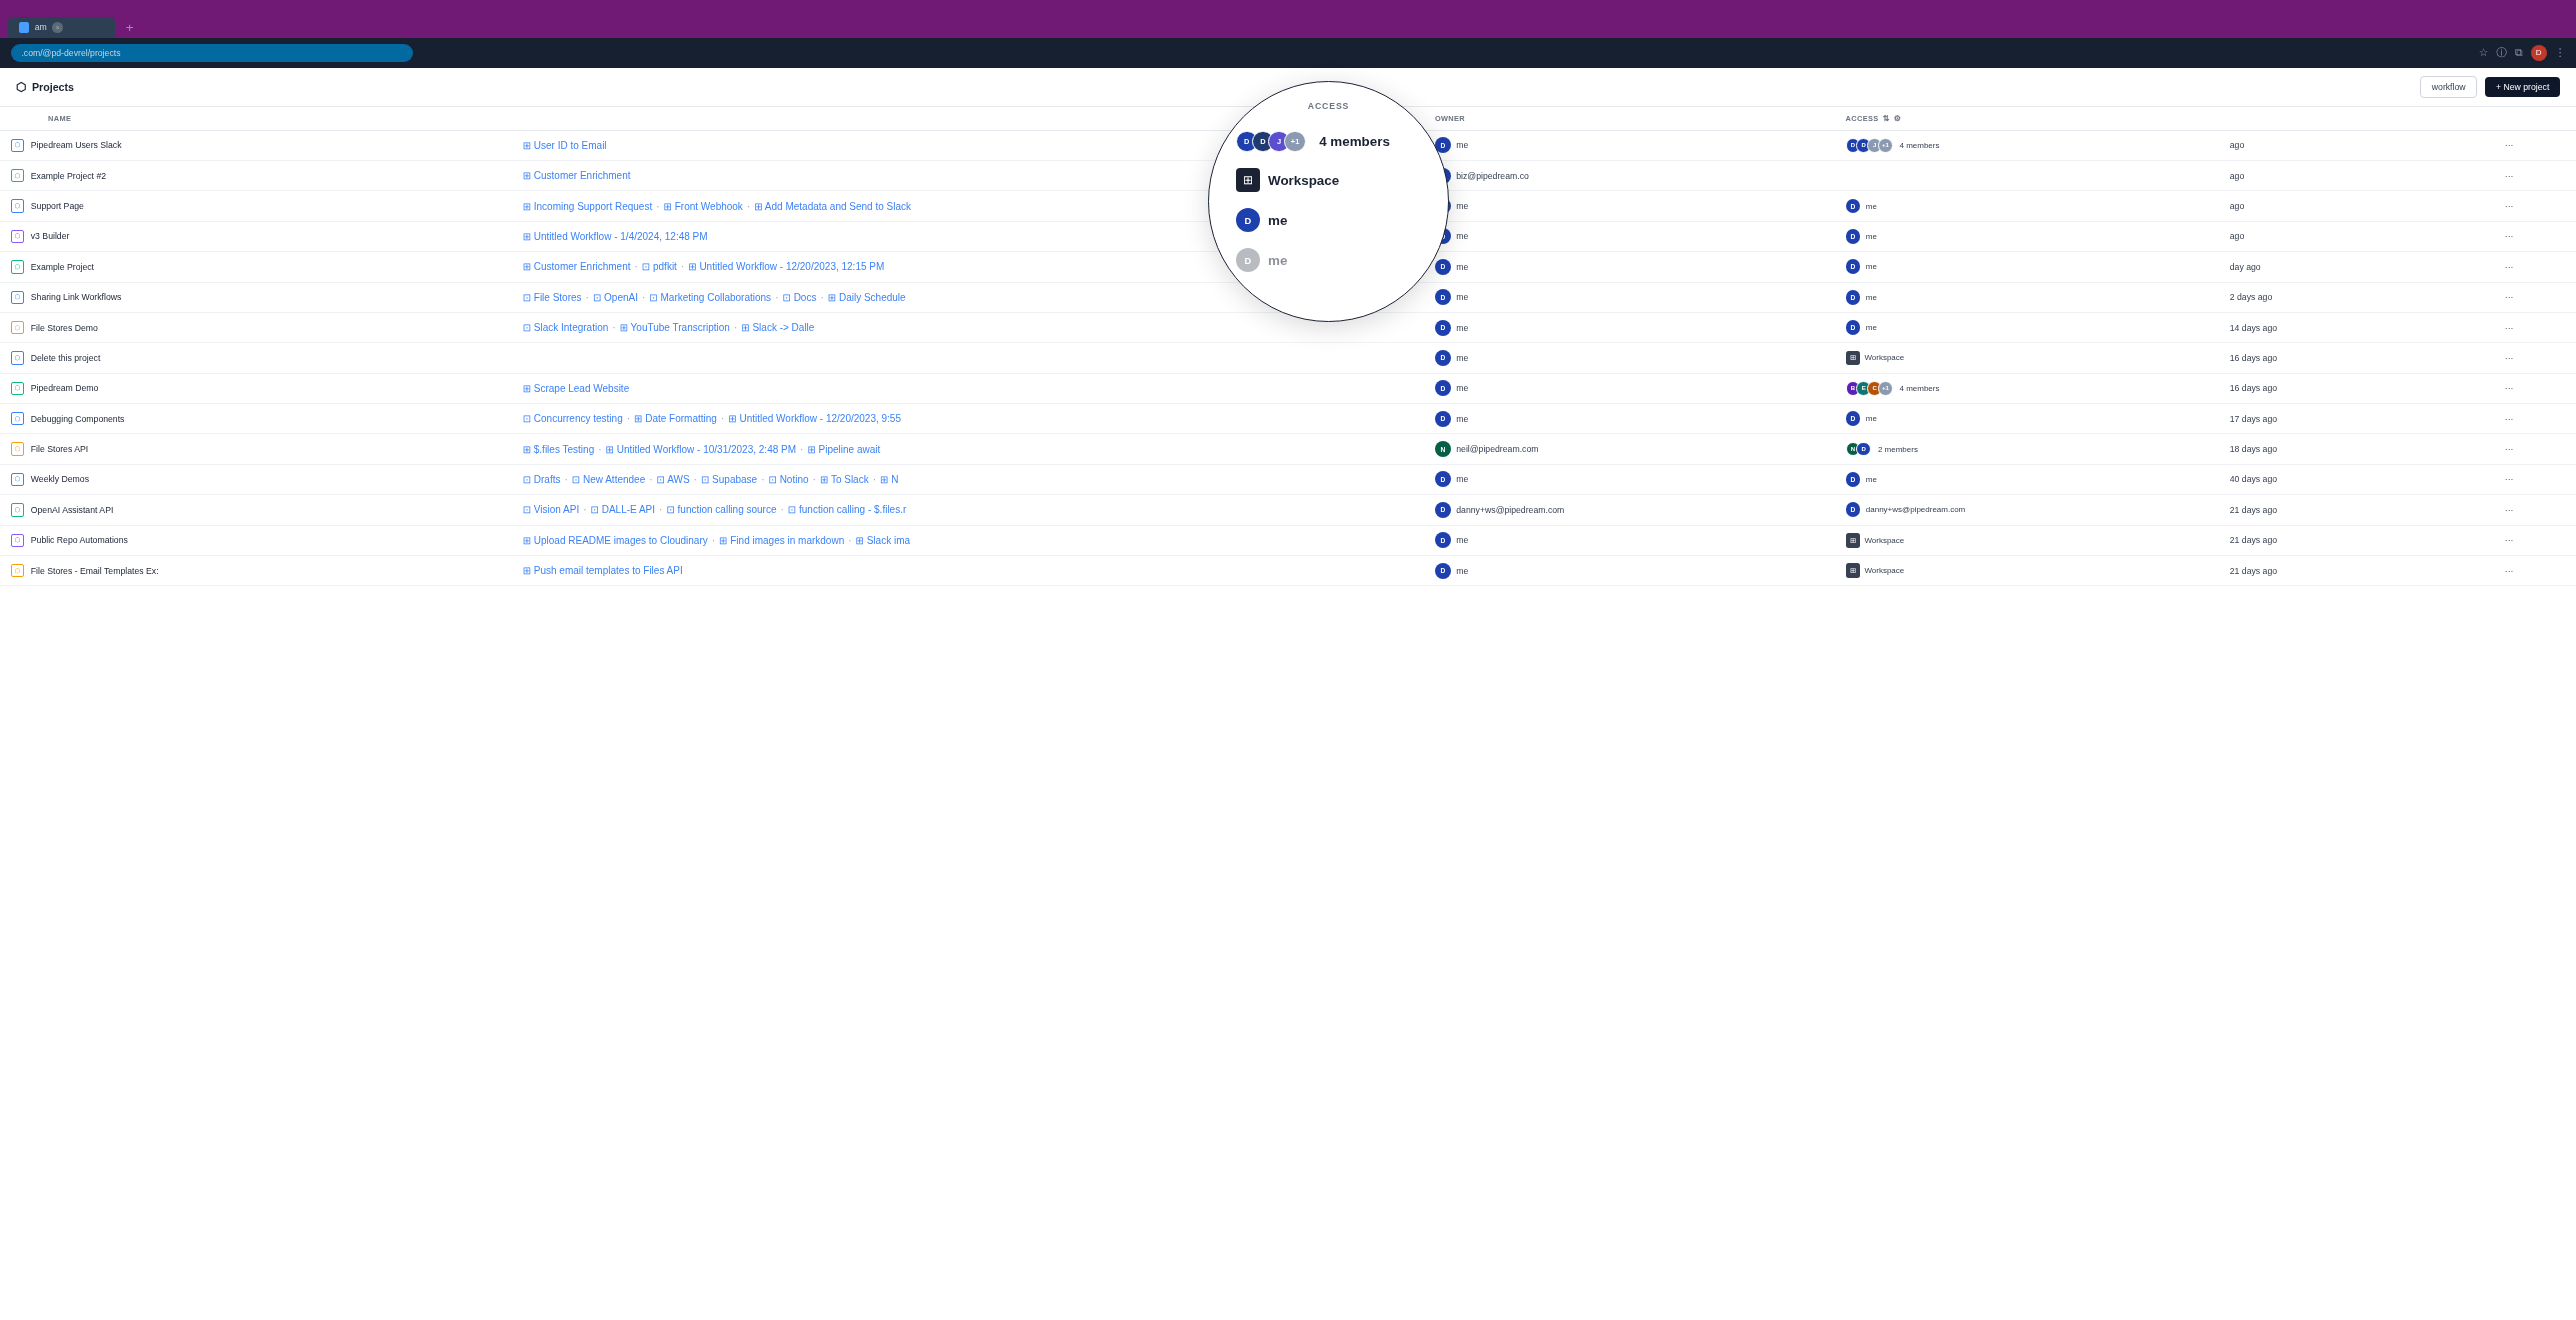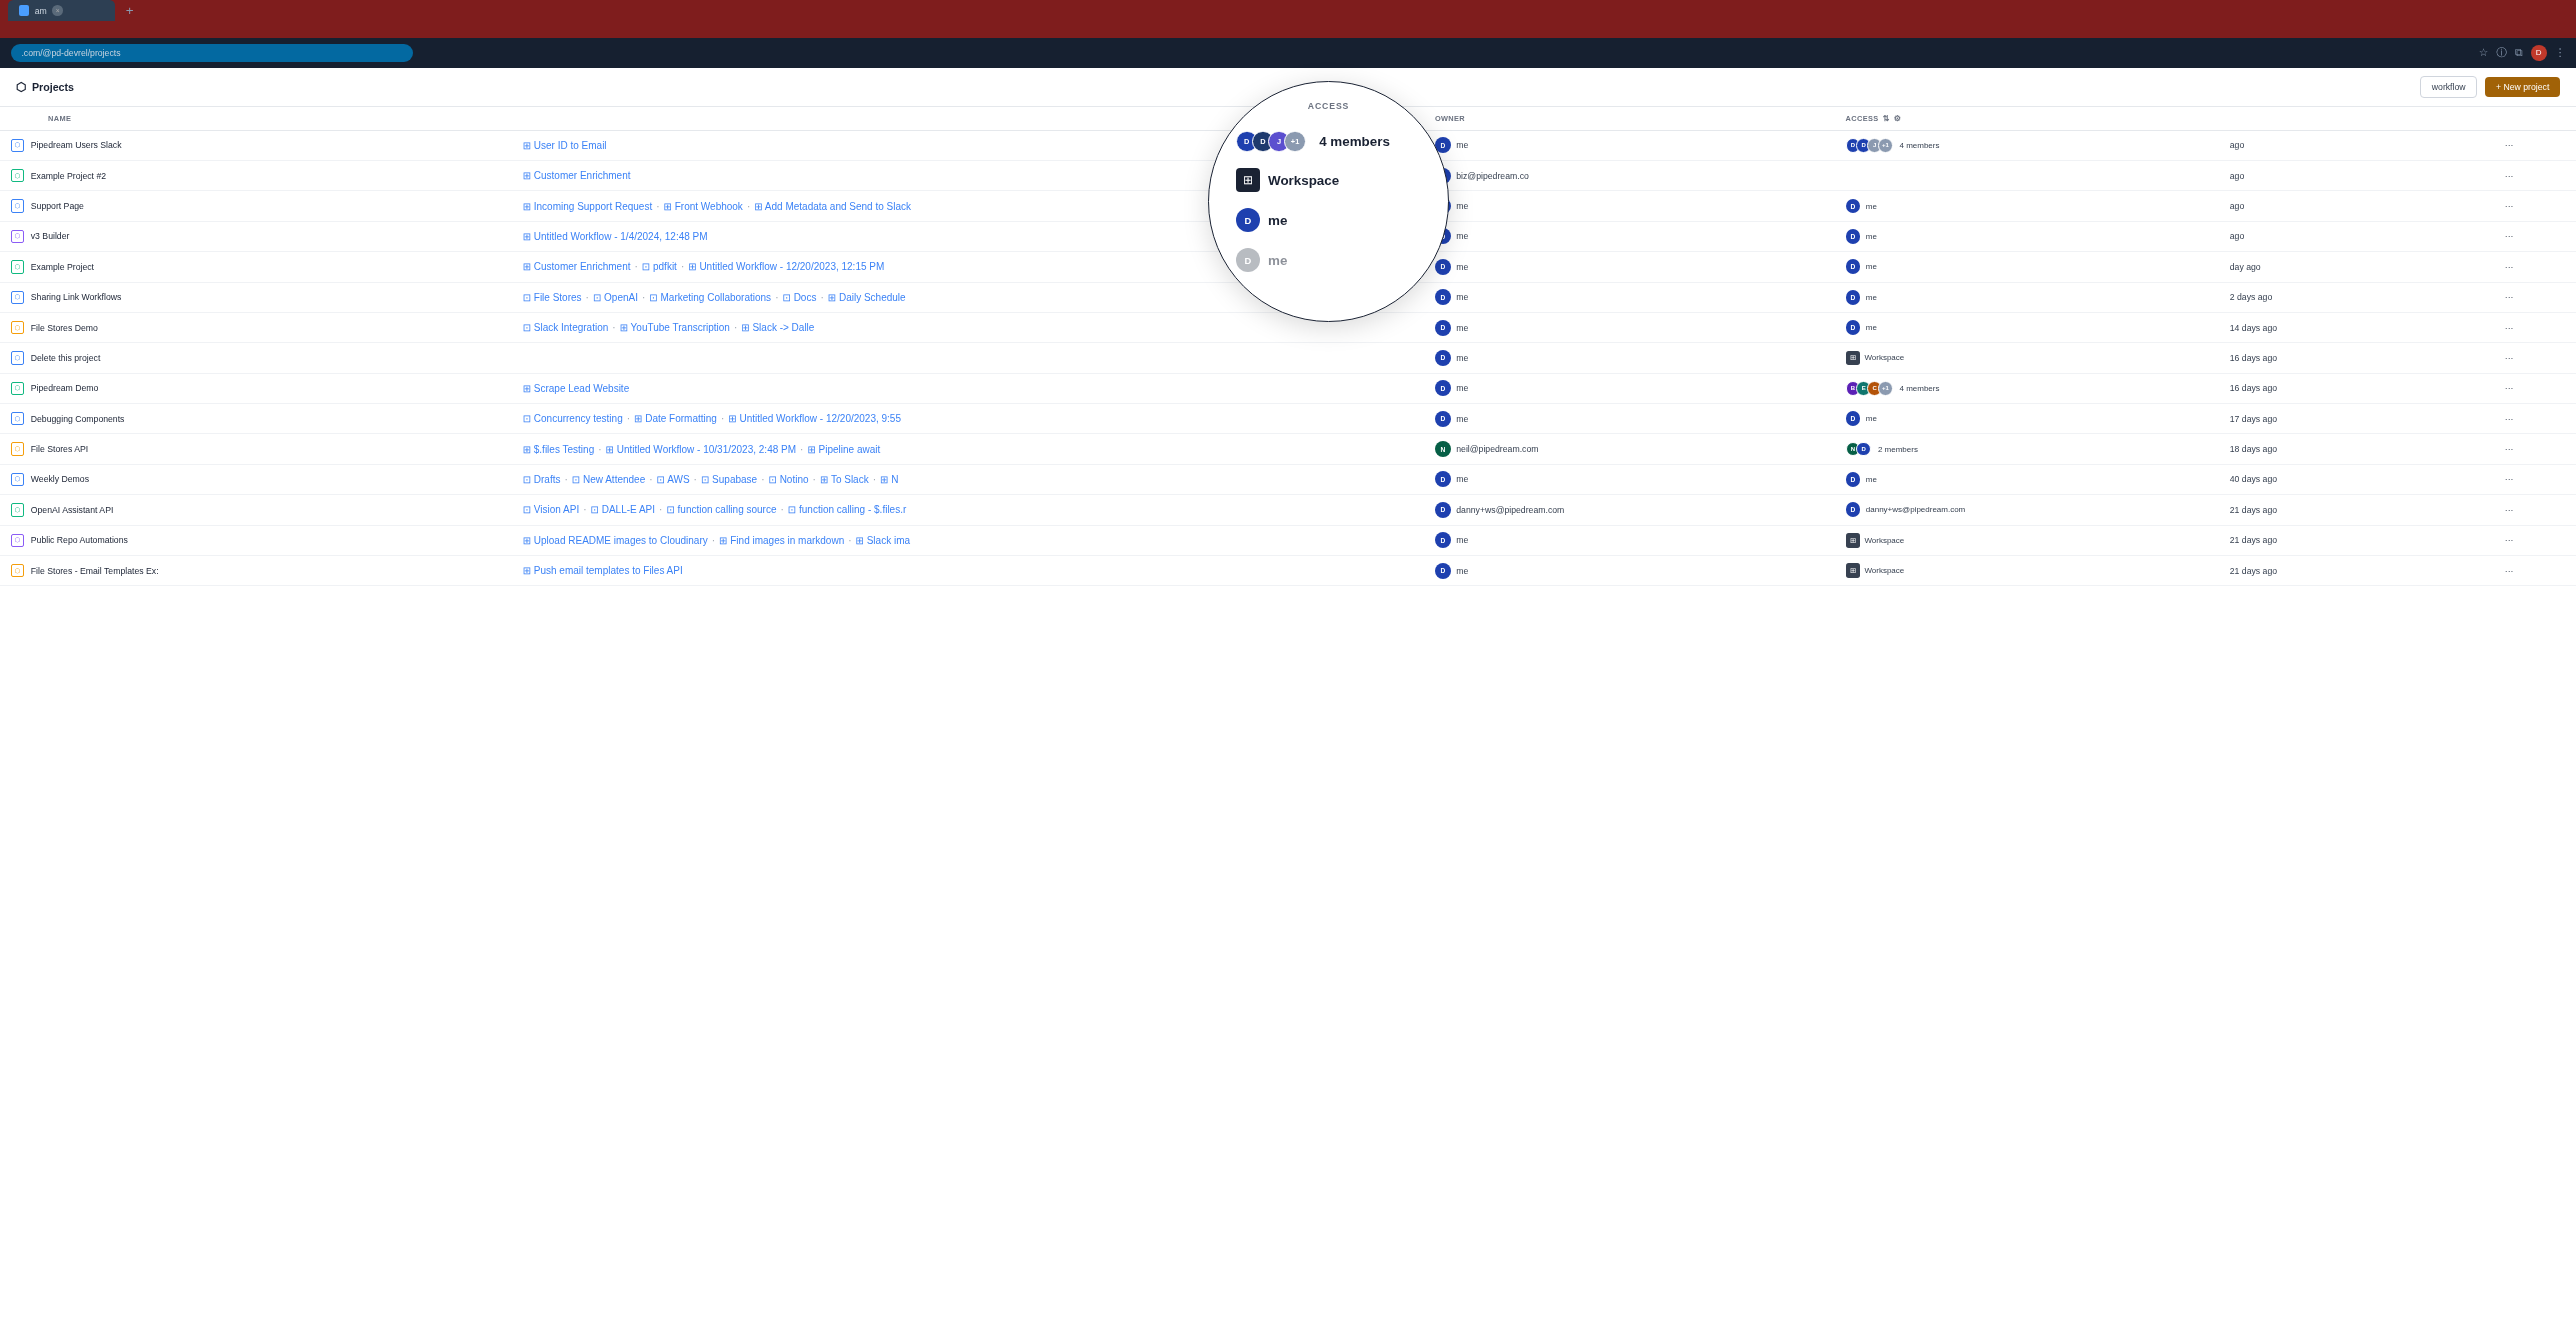--- a/index.html
+++ b/index.html
@@ -1,23 +1,23 @@
 <!DOCTYPE html>
 <html style="font-size:10.7px"><head>
   <meta charset="utf-8">
   <style>
     * { box-sizing: border-box; margin: 0; padding: 0; }
     body { font-family: -apple-system, BlinkMacSystemFont, 'Segoe UI', sans-serif; background: #f5f6f8; overflow-x: hidden; }
 
     
     .browser-chrome {
-      background: #7f1d1d;
+      background: #701a75;
       height: 38px;
       display: flex;
-      align-items: flex-start;
+      align-items: flex-end;
       padding: 0 8px;
       gap: 5.4px;
     }
     .browser-tab {
       background: #2d3f53;
       border-radius: 5.4px 5.4px 0 0;
       padding: 5.4px 10.7px;
       display: flex;
       align-items: center;
       gap: 5.4px;
@@ -83,21 +83,21 @@
       font-size: 10.7px; font-weight: 600; color: #1a2233;
     }
     .projects-icon { font-size: 12px; }
     .header-actions { margin-left: auto; display: flex; gap: 8px; align-items: center; }
     .btn-workflow {
       background: white; border: 0.7px solid #d0d5dd;
       border-radius: 4px; padding: 5.4px 10.7px;
       font-size: 8.7px; color: #374151; cursor: pointer;
     }
     .btn-new-project {
-      background: #a16207; border: none;
+      background: #0f172a; border: none;
       border-radius: 4px; padding: 5.4px 10.7px;
       font-size: 8.7px; color: white; cursor: pointer;
       display: flex; align-items: center; gap: 4px;
     }
 
     
     .projects-table {
       width: 100%;
       border-collapse: collapse;
     }

